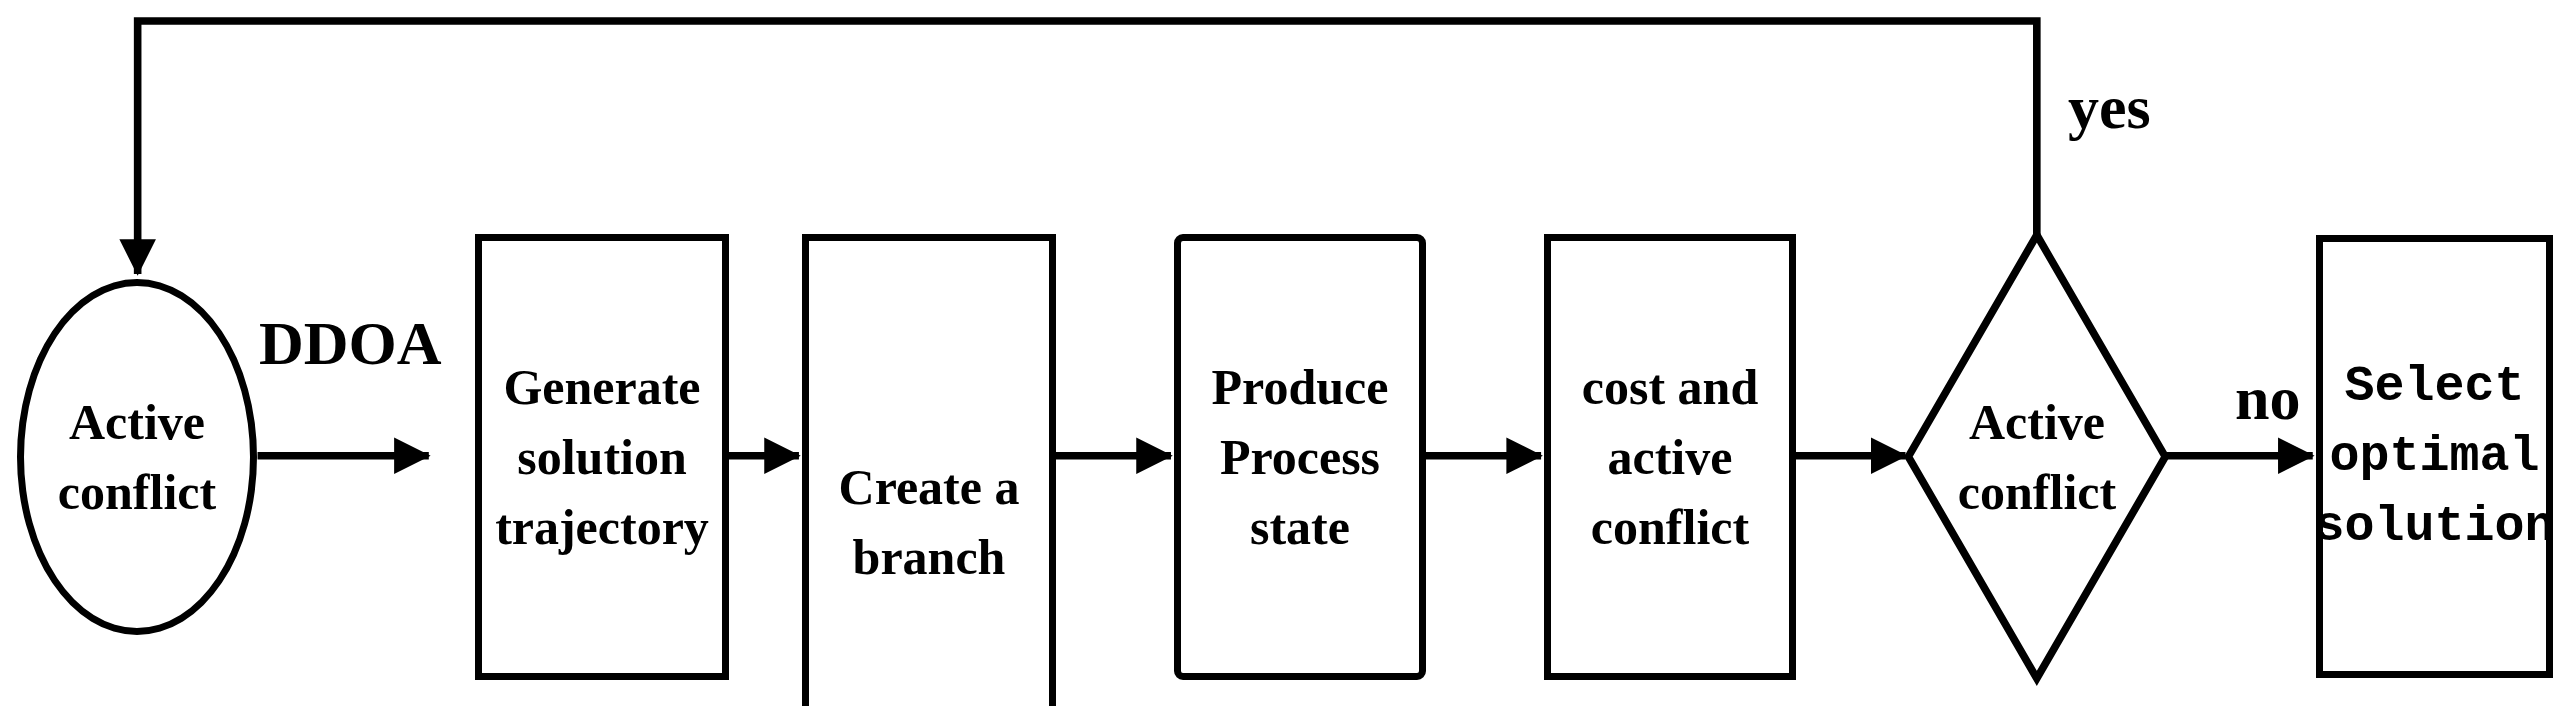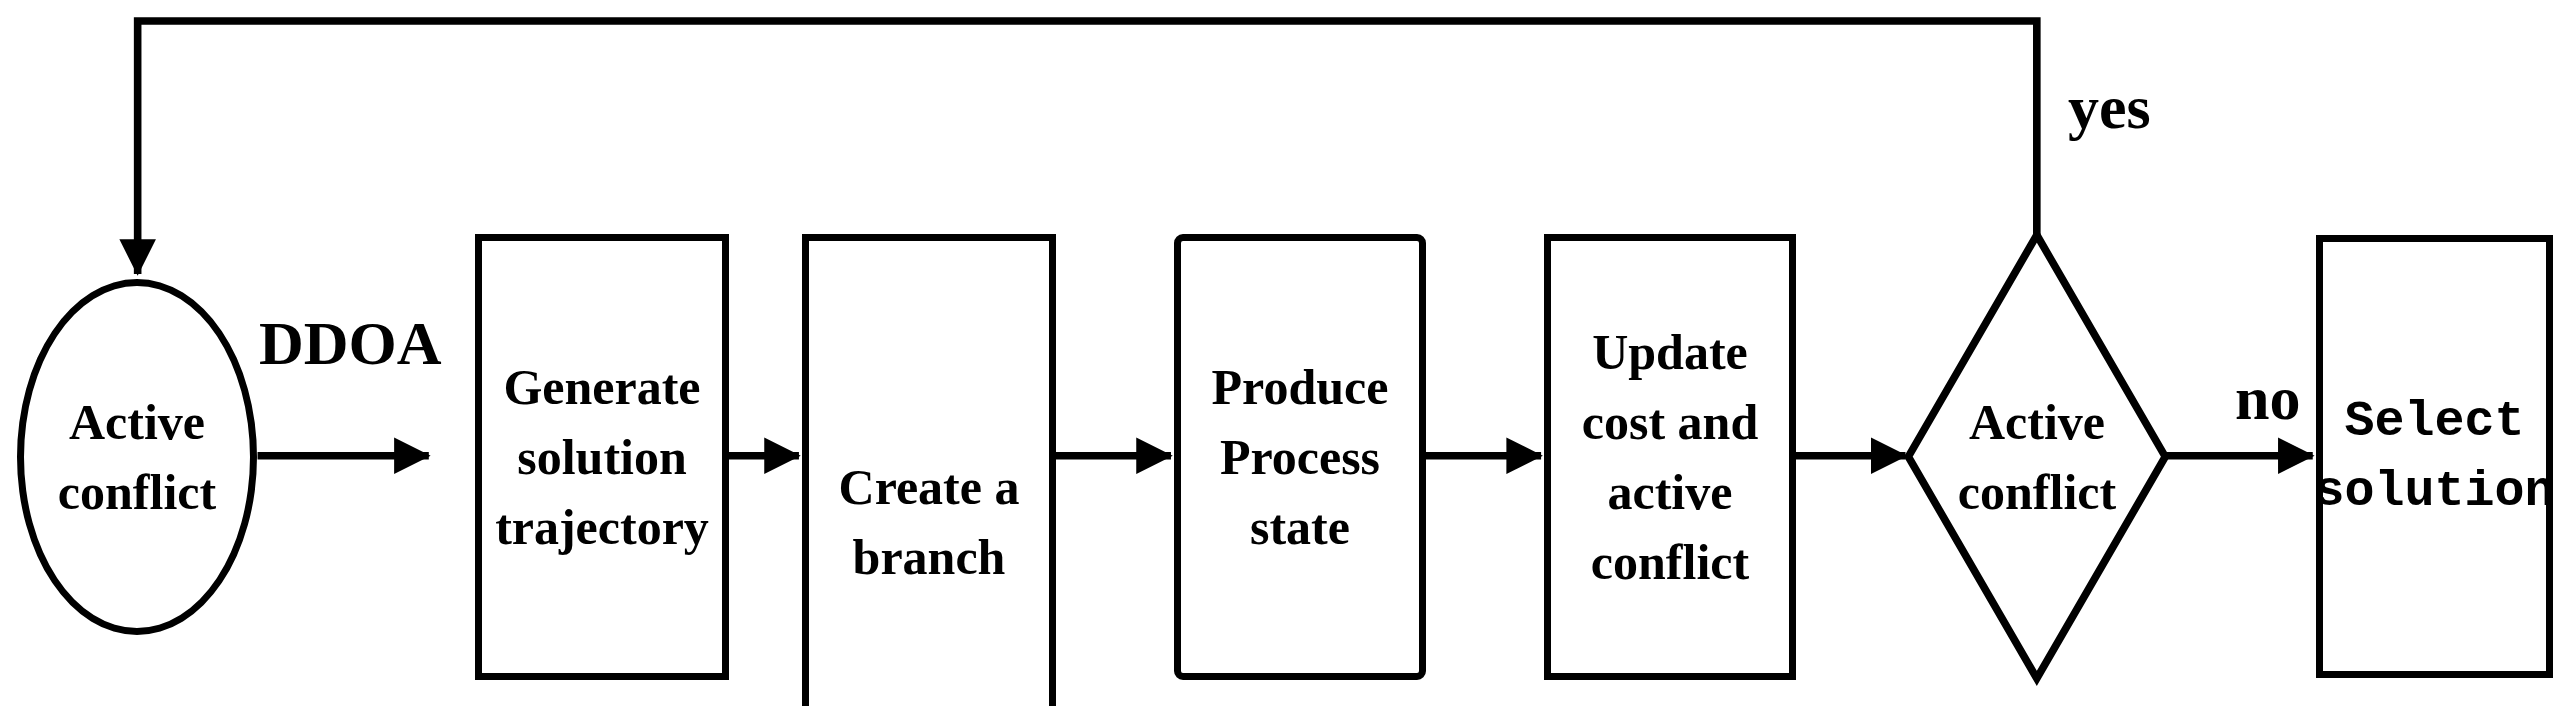--- a/index.html
+++ b/index.html
@@ -91,33 +91,33 @@
     <span>branch</span>
   </div>
 
   <div class="node" style="left:1174px; top:234px; width:252px; height:446px;border-radius:9px;">
     <span>Produce</span>
     <span class="it">Process</span>
     <span class="it">state</span>
   </div>
 
   <div class="node" style="left:1544px; top:234px; width:252px; height:446px;">
-    <span>Update</span>
     <span>cost and</span>
     <span>active</span>
     <span>conflict</span>
   </div>
 
   <div class="node no-border" style="left:1913px; top:386px; width:248px; height:141px;">
     <span>Active</span>
     <span>conflict</span>
   </div>
 
   <div class="node" style="left:2316px; top:235px; width:237px; height:443px;font-family:Liberation Mono, monospace;">
     <span>Select</span>
+    <span>optimal</span>
     <span>solution</span>
   </div>
 
   <div class="edge-label" style="left:259px; top:316px; width:152px;">DDOA</div>
   <div class="edge-label" style="left:2068px; top:80px;">yes</div>
   <div class="edge-label" style="left:2206px; top:371px; width:59px;margin-left:29px;">no</div>
 
 </div>
 
 

